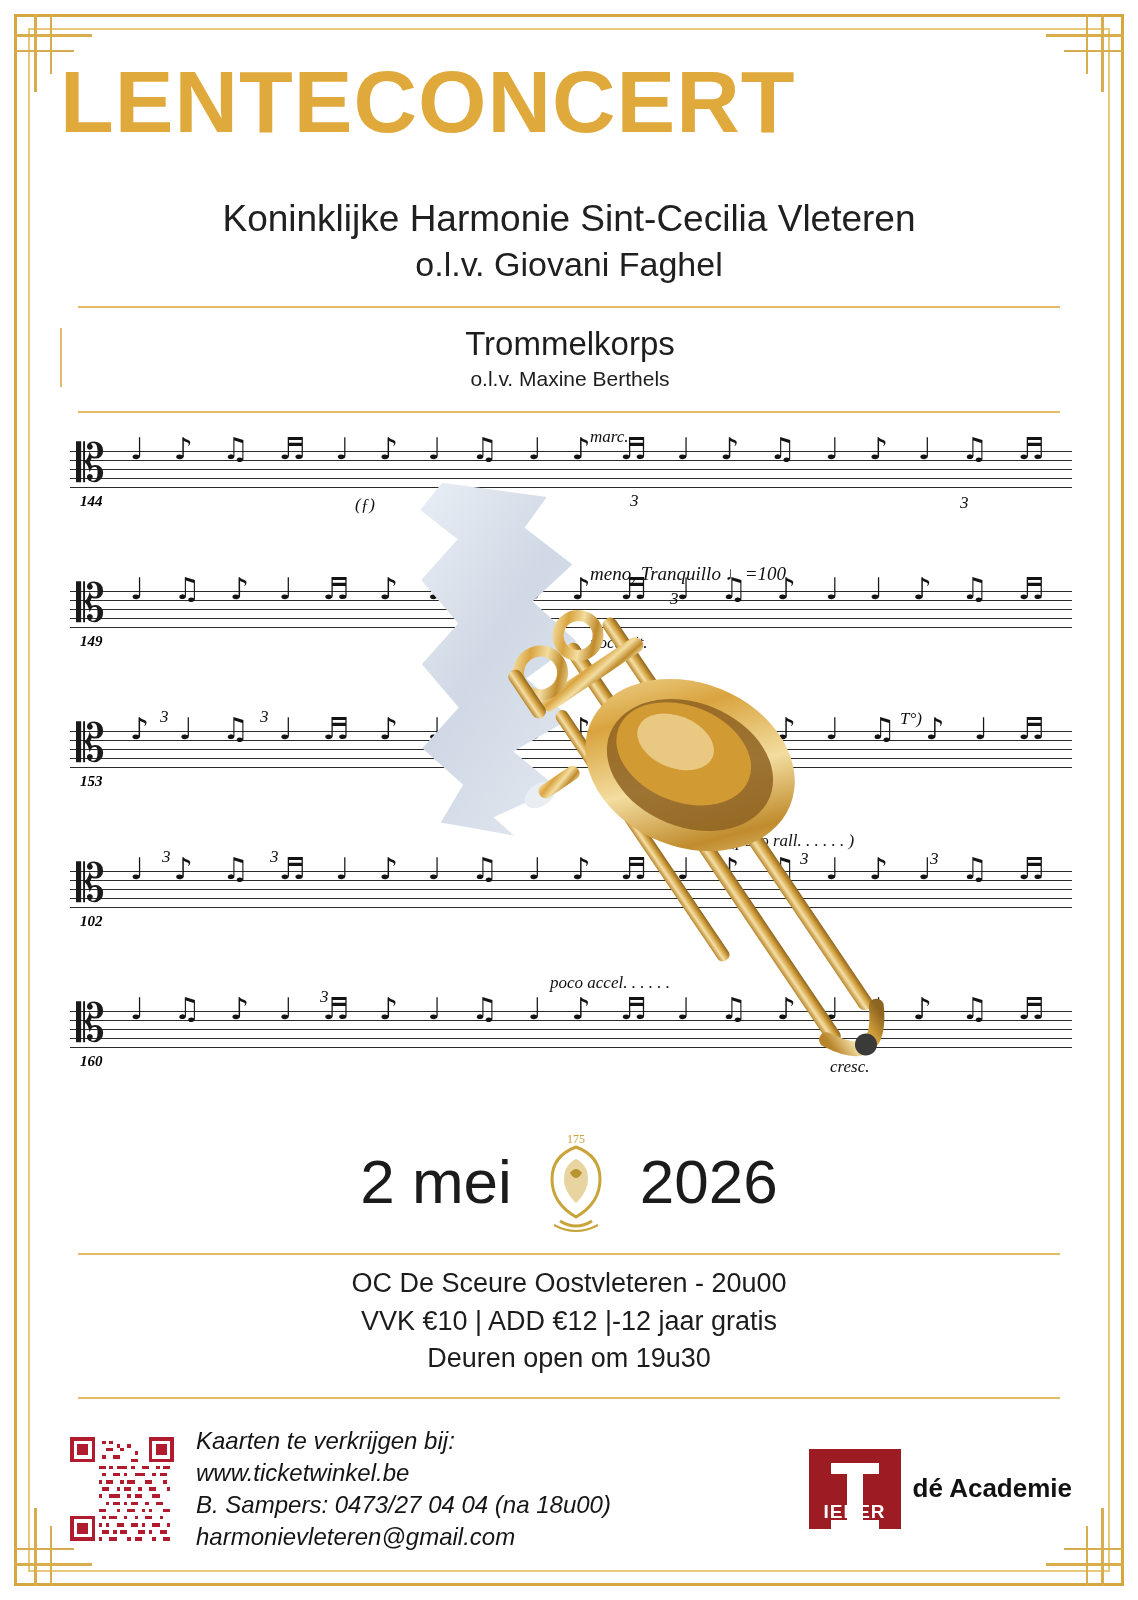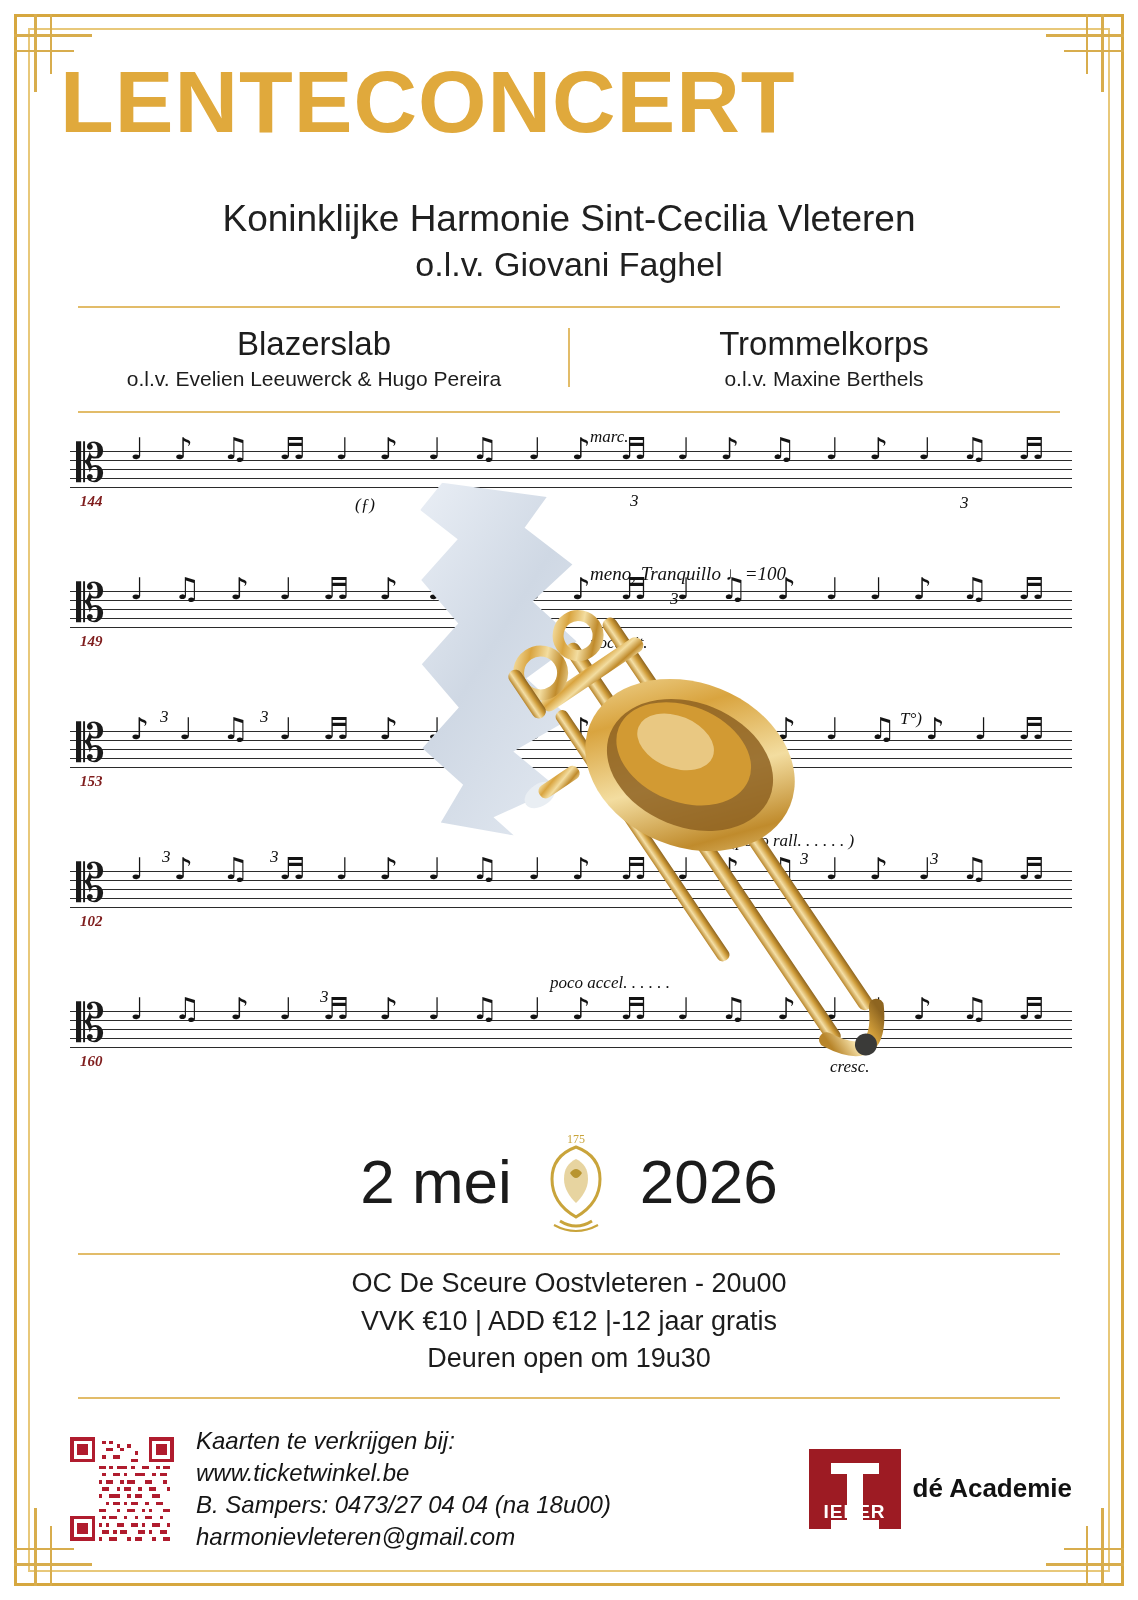--- a/index.html
+++ b/index.html
@@ -153,21 +153,21 @@
     color: #1a1a1a;
     font-family: "DejaVu Sans", sans-serif;
   }
   .staff .measnum {
     position: absolute;
     left: 10px;
     top: 42px;
     font-size: 15px;
     font-style: italic;
     font-weight: bold;
-    color: #7f1d1d;
+    color: #000000;
     font-family: "Liberation Serif", serif;
   }
   .staff .notes {
     position: absolute;
     left: 60px;
     top: -20px;
     right: 0;
     font-size: 30px;
     letter-spacing: 10px;
     color: #131313;
@@ -329,24 +329,20 @@
     <div class="title">LENTECONCERT</div>
 
     <div class="subtitle-block">
       <div class="subtitle1">Koninklijke Harmonie Sint-Cecilia Vleteren</div>
       <div class="subtitle2">o.l.v. Giovani Faghel</div>
     </div>
 
     <div class="rule"></div>
 
     <div class="conductors">
-      <div class="col">
-        <div class="name">Blazerslab</div>
-        <div class="sub">o.l.v. Evelien Leeuwerck &amp; Hugo Pereira</div>
-      </div>
       <div class="divider"></div>
       <div class="col">
         <div class="name">Trommelkorps</div>
         <div class="sub">o.l.v. Maxine Berthels</div>
       </div>
     </div>
 
     <div class="rule thin"></div>
 
     <div class="art">

